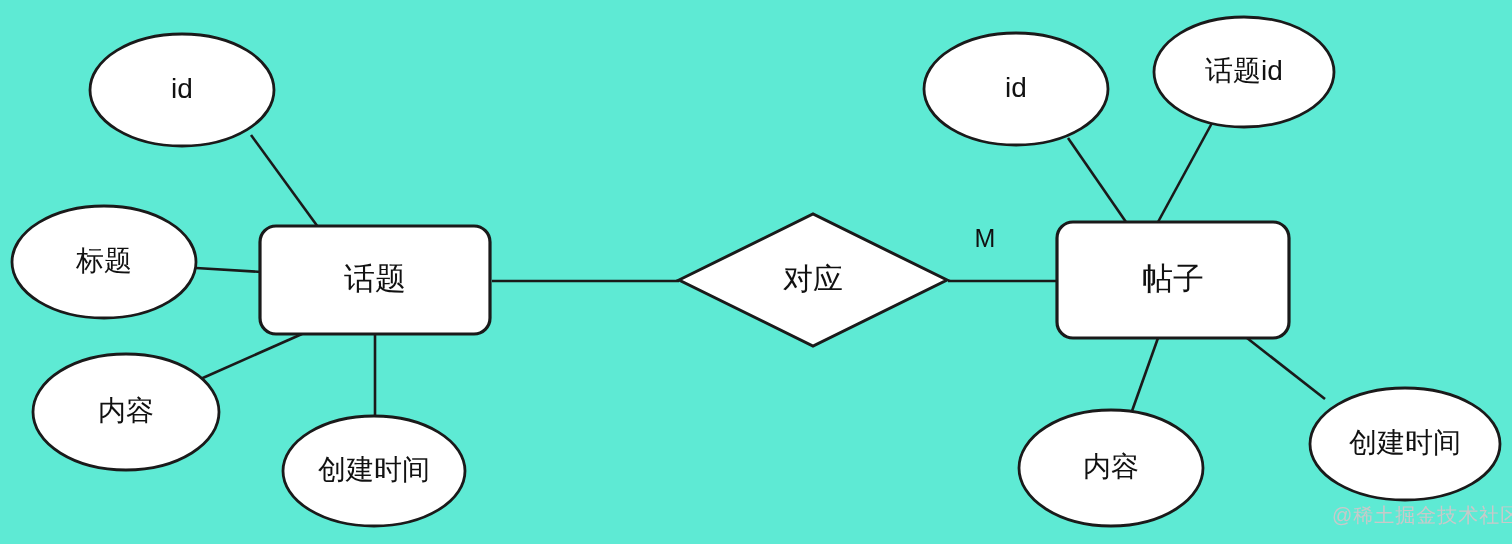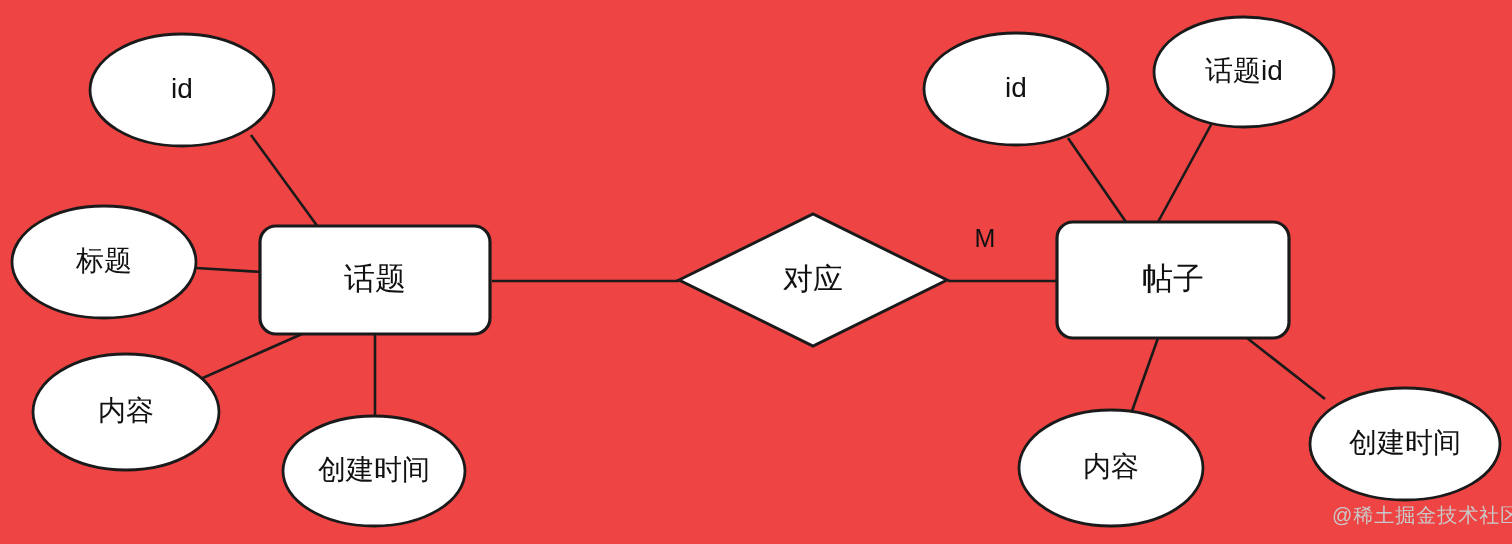--- a/index.html
+++ b/index.html
@@ -8,21 +8,21 @@
     padding: 0;
     background: #ffffff;
   }
   body {
     font-family: "Liberation Sans", "DejaVu Sans", sans-serif;
   }
   #canvas-wrap {
     position: relative;
     width: 1512px;
     height: 544px;
-    background: #ef4444;
+    background: #5eead4;
     overflow: hidden;
   }
   #er-svg {
     display: block;
     width: 1512px;
     height: 544px;
   }
   .edge {
     stroke: #1a1a1a;
     stroke-width: 2.6;

